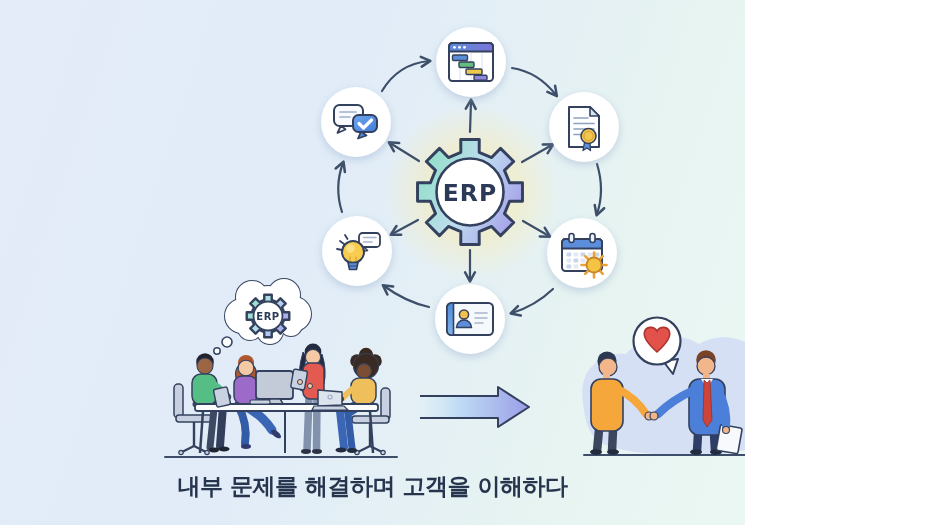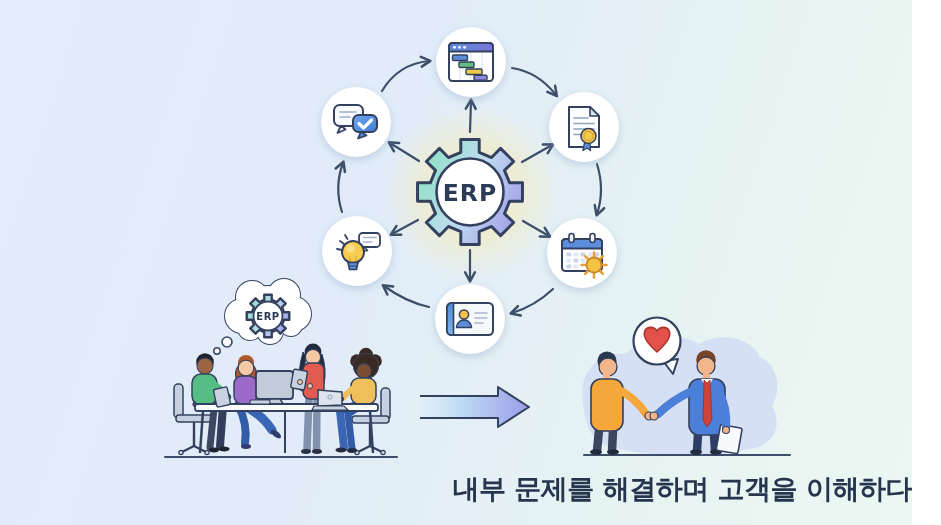--- a/index.html
+++ b/index.html
@@ -1,27 +1,27 @@
 <!DOCTYPE html>
 <html><head>
 <meta charset="utf-8">
 <style>
   html,body{margin:0;padding:0;}
   .stage{
     position:relative;
-    width:912px;height:525px;
+    width:745px;height:525px;
     overflow:hidden;
     background:linear-gradient(108deg,#E4EBF9 0%,#E1ECF8 42%,#E7F4F1 78%,#EBF7F3 100%);
     font-family:"DejaVu Sans","Liberation Sans",sans-serif;
   }
   .stage svg{position:absolute;left:0;top:0;}
   .caption{
     position:absolute;left:0;right:0;top:471px;
-    text-align:right;
-    font-size:27px;font-weight:700;color:#26344E;letter-spacing:-0.5px;
+    text-align:center;
+    font-size:23px;font-weight:700;color:#26344E;letter-spacing:-0.5px;
   }
   .erp-text{font-family:"DejaVu Sans","Liberation Sans",sans-serif;font-weight:800;fill:#2B3A56;}
 </style>
 </head>
 <body>
 
 <div class="stage">
 <svg width="941" height="525" viewBox="0 0 941 525">
   <defs>
     <path id="gearPath" d="M70.9,-12.5 L70.9,12.5 L53.6,12.4 L46.6,29.2 L59,41.3 L41.3,59 L29.2,46.6 L12.4,53.6 L12.5,70.9 L-12.5,70.9 L-12.4,53.6 L-29.2,46.6 L-41.3,59 L-59,41.3 L-46.6,29.2 L-53.6,12.4 L-70.9,12.5 L-70.9,-12.5 L-53.6,-12.4 L-46.6,-29.2 L-59,-41.3 L-41.3,-59 L-29.2,-46.6 L-12.4,-53.6 L-12.5,-70.9 L12.5,-70.9 L12.4,-53.6 L29.2,-46.6 L41.3,-59 L59,-41.3 L46.6,-29.2 L53.6,-12.4 Z"></path>

